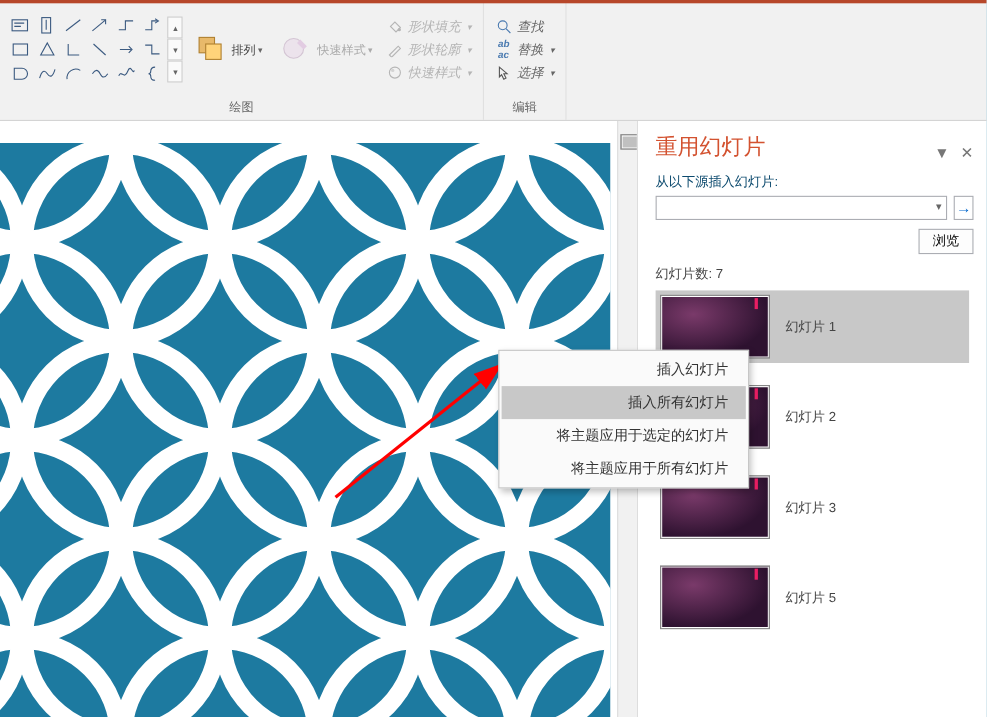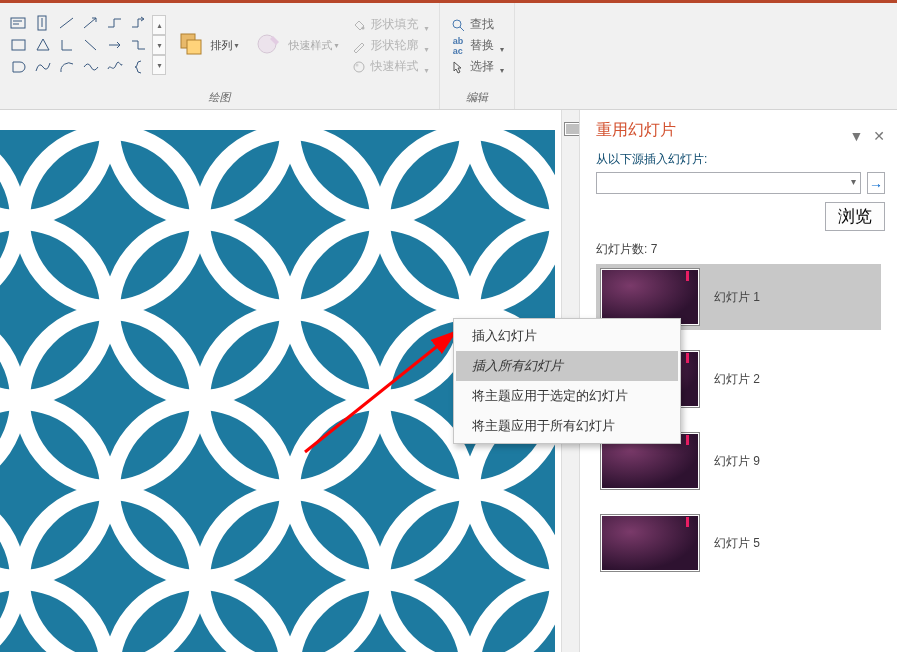--- a/index.html
+++ b/index.html
@@ -3,82 +3,82 @@
 <meta charset="utf-8">
 <style>
 * { margin: 0; padding: 0; box-sizing: border-box; font-family: "Microsoft YaHei", "Segoe UI", sans-serif; }
 body { background: #fff; width: 897px; height: 652px; overflow: hidden; position: relative; }
 
 
 .ribbon { height: 110px; background: #f1f1f1; border-bottom: 1px solid #d4d4d4; display: flex; position: relative; }
 .ribbon-top-line { position: absolute; top:0; left:0; right:0; height:3px; background:#b7472a; }
 .group { padding: 4px 8px 2px; border-right: 1px solid #e0e0e0; display: flex; flex-direction: column; align-items: center; }
 .group-body { flex: 1; display: flex; align-items: center; gap: 4px; }
-.group-label { font-size: 11px; color: #666; padding: 4px 0 2px; font-style: italic; }
+.group-label { font-size: 11px; color: #666; padding: 4px 0 2px; }
 
 
 .shapes-grid { display: grid; grid-template-columns: repeat(6, 22px); grid-template-rows: repeat(3, 20px); gap: 2px; }
 .shape-cell { width: 22px; height: 20px; display: flex; align-items: center; justify-content: center; color: #3b5a80; }
 .shape-cell svg { width: 18px; height: 16px; }
 .gallery-btns { display: flex; flex-direction: column; margin-left: 2px; }
 .gbtn { width: 14px; height: 20px; border: 1px solid #ccc; background: #fafafa; display:flex; align-items:center; justify-content:center; font-size:8px; color:#666; }
 
 
 .big-btn { display: flex; flex-direction: row; align-items: center; gap: 2px; padding: 2px 6px; font-size: 11px; color: #444; }
 .big-btn .ico { width: 32px; height: 32px; display:flex; align-items:center; justify-content:center; }
 .big-btn.disabled { color: #aaa; }
 .big-btn.disabled .ico { opacity: .45; }
 
 
 .menu-col { display: flex; flex-direction: column; gap: 2px; }
-.menu-item { display: flex; align-items: flex-end; gap: 4px; font-size: 12px; color: #666; padding: 1px 2px; }
+.menu-item { display: flex; align-items: center; gap: 4px; font-size: 12px; color: #666; padding: 1px 2px; font-style: italic; }
 .menu-item.disabled { color: #b5b5b5; }
 .menu-item .mi-ico { width: 16px; height: 16px; display:flex; align-items:center; justify-content:center; }
 
 
 .workspace { position: absolute; top: 110px; bottom: 0; left: 0; right: 0; display: flex; }
 .slide-area { flex: 1; position: relative; background: #fff; overflow: hidden; }
 .slide-canvas { position: absolute; left: 0; top: 20px; width: 555px; height: 620px; overflow: hidden; }
 .pattern-bg { position:absolute; inset:0; background:#1d7aa0; }
 .pattern-svg { position:absolute; inset:0; }
 
 
 .arrow-annot { position: absolute; pointer-events: none; z-index: 50; }
 
 
 .vscroll { width: 18px; background: #f1f1f1; border-left: 1px solid #ddd; position: relative; }
 .vscroll .thumb { position:absolute; left:2px; right:2px; top:12px; height:14px; background:#c0c0c0; }
 
 
 .taskpane { width: 318px; background: #fff; border-left: 1px solid #ddd; display: flex; flex-direction: column; padding: 10px 12px 0 16px; position: relative; }
-.tp-title { color: #d35230; font-size: 16px; font-weight: 400; margin-bottom: 10px; }
+.tp-title { color: #d35230; font-size: 20px; font-weight: 400; margin-bottom: 10px; }
 .tp-title-row { display:flex; align-items:center; }
 .tp-title-spacer { flex:1; }
 .tp-icon { color:#777; font-size:14px; margin-left:10px; cursor:default; }
 .tp-sub { font-size: 12px; color: #0c4a6e; margin-bottom: 4px; }
 .tp-combo { display: flex; align-items: center; gap: 6px; }
 .tp-combo .combo-box { flex:1; height: 22px; border:1px solid #abadb3; background:#fff; position:relative; color:#bbb; font-size:11px; padding:3px 18px 0 6px; overflow:hidden; }
 .tp-combo .combo-box::after { content:"▾"; position:absolute; right:4px; top:3px; color:#666; font-size:10px; }
 .tp-go { width:18px; height:22px; border:1px solid #abadb3; display:flex; align-items:center; justify-content:center; color:#0066cc; font-size:14px; }
 .tp-browse-row { display:flex; justify-content:flex-end; margin:8px 0 10px; }
-.tp-browse { border:1px solid #abadb3; padding:2px 12px; font-size:17px; background:#fdfdfd; }
+.tp-browse { border:1px solid #abadb3; padding:2px 12px; font-size:12px; background:#fdfdfd; }
 .tp-count { font-size:12px; color:#444; margin-bottom:6px; }
 
 
 .slide-list { display:flex; flex-direction:column; gap:16px; padding-right:4px; }
 .slide-item { display:flex; align-items:center; gap:14px; padding:4px 4px; }
 .slide-item.selected { background:#c8c8c8; }
 .thumb { width:100px; height:58px; border:1px solid #888; background: radial-gradient(ellipse at 30% 30%, #7a3a6a, #2e1230 70%); box-shadow: inset 0 0 0 1px #fff; position:relative; }
 .thumb::after { content:""; position:absolute; top:2px; right:10px; width:3px; height:10px; background:#e91e63; }
 .slide-label { font-size:12px; color:#444; }
 
 
 .ctx-menu { position:absolute; left:453px; top:318px; width:228px; background:#fafafa; border:1px solid #c6c6c6; box-shadow:2px 3px 6px rgba(0,0,0,.25); z-index:100; padding:2px; }
-.ctx-item { padding:6px 16px; font-size:13px; color:#333; }
-.ctx-item.hover { background:#c8c8c8;font-style:italic; }
+.ctx-item { padding:6px 16px; font-size:13px; color:#333;text-align:right; }
+.ctx-item.hover { background:#c8c8c8; }
 </style>
 </head>
 <body>
 
 <div class="ribbon">
 <div class="ribbon-top-line"></div>
 
   <div class="group" style="min-width:440px;">
     <div class="group-body">
       <div style="display:flex; align-items:center;">
@@ -323,21 +323,21 @@
       <div class="slide-item selected">
         <div class="thumb"></div>
         <div class="slide-label">幻灯片 1</div>
       </div>
       <div class="slide-item">
         <div class="thumb"></div>
         <div class="slide-label">幻灯片 2</div>
       </div>
       <div class="slide-item">
         <div class="thumb"></div>
-        <div class="slide-label">幻灯片 9</div>
+        <div class="slide-label">幻灯片 3</div>
       </div>
       <div class="slide-item">
         <div class="thumb"></div>
         <div class="slide-label">幻灯片 5</div>
       </div>
     </div>
   </div>
 </div>
 
 <div class="ctx-menu">

